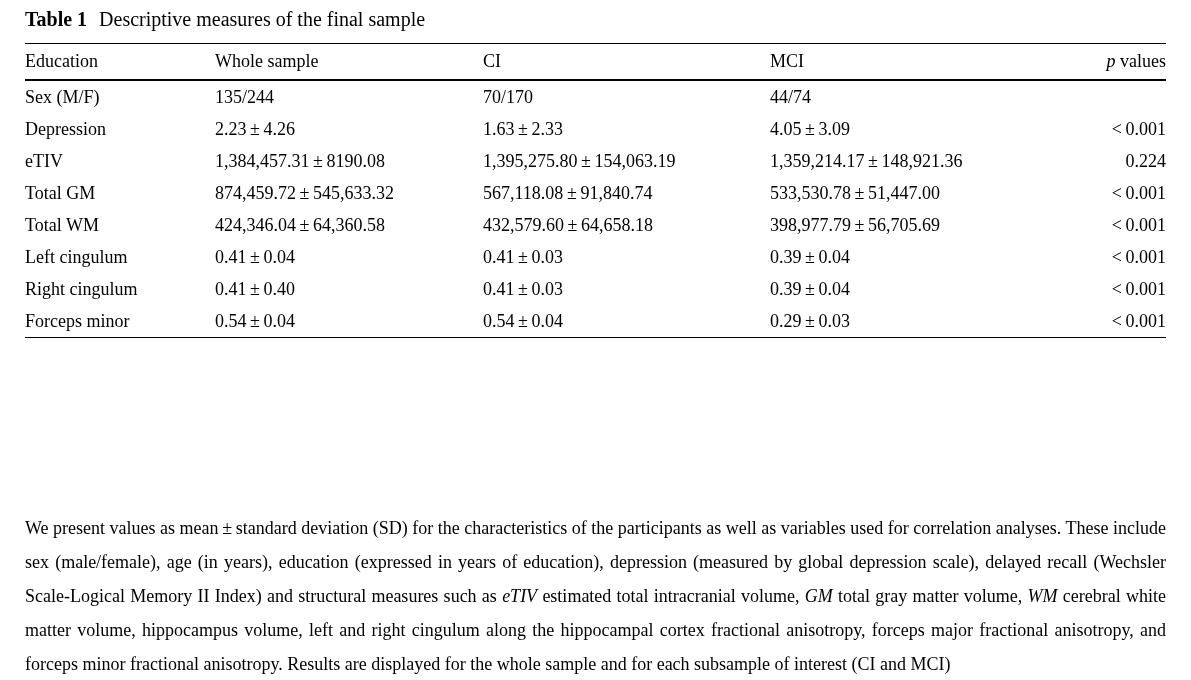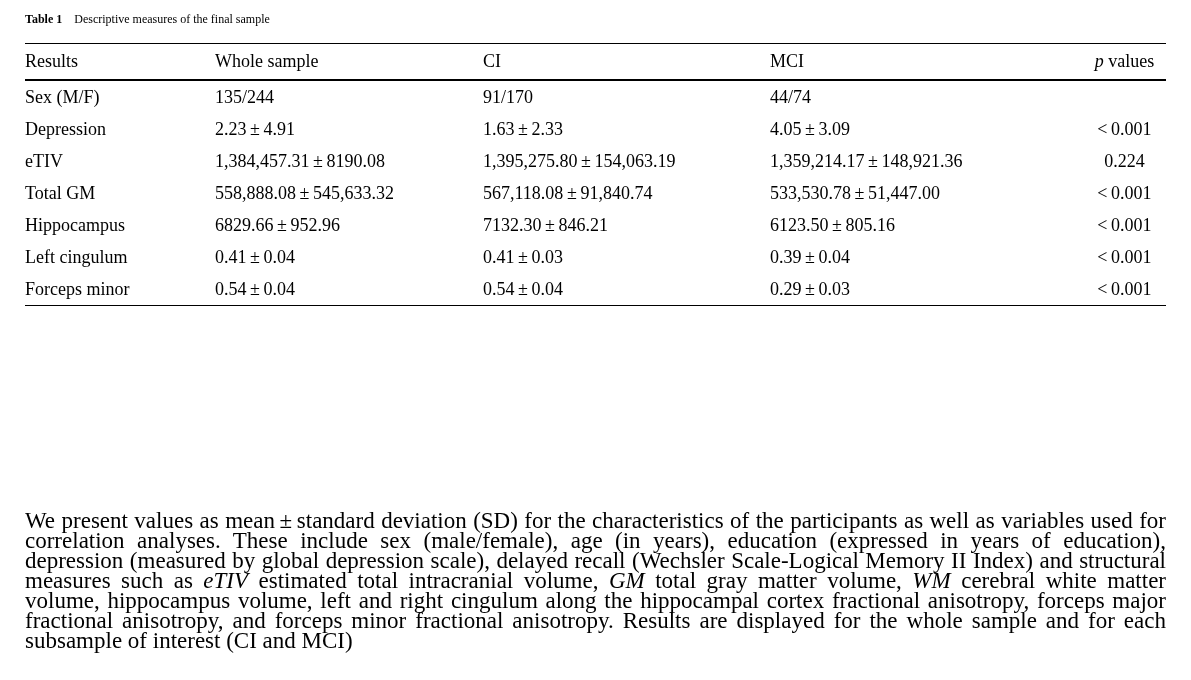--- a/index.html
+++ b/index.html
@@ -9,21 +9,21 @@
     height: 680px;
     background: #ffffff;
     color: #000000;
     font-family: "Liberation Serif", serif;
     overflow: hidden;
   }
   .title {
     position: absolute;
     left: 25px;
     top: 7px;
-    font-size: 12px;
+    font-size: 20px;
     line-height: 24px;
     white-space: nowrap;
   }
   .title .label { font-weight: bold; }
   .title .caption-text { margin-left: 12px; }
   table.data {
     position: absolute;
     left: 25px;
     top: 43px;
     width: 1141px;
@@ -41,28 +41,28 @@
     line-height: 22px;
     white-space: nowrap;
   }
   table.data td {
     padding: 5px 0;
     line-height: 22px;
     white-space: nowrap;
     overflow: hidden;
   }
   table.data th:last-child,
-  table.data td:last-child { text-align: center; }
+  table.data td:last-child { text-align: right; }
   .footnote {
     position: absolute;
     left: 25px;
     top: 511px;
     width: 1141px;
-    font-size: 23px;
-    line-height: 20px;
+    font-size: 18px;
+    line-height: 34px;
     text-align: justify;
   }
   .footnote i, .title i, table.data i { font-style: italic; }
 </style>
 </head>
 <body>
 
 <div class="page">
 
   <div class="title">
@@ -72,66 +72,73 @@
   <table class="data">
     <colgroup>
       <col style="width:190px">
       <col style="width:268px">
       <col style="width:287px">
       <col style="width:313px">
       <col style="width:83px">
     </colgroup>
     <thead>
       <tr>
-        <th>Results</th>
+        <th>Education</th>
         <th>Whole sample</th>
         <th>CI</th>
         <th>MCI</th>
         <th><i>p</i><span> values</span></th>
       </tr>
     </thead>
     <tbody>
         <tr>
           <td>Sex (M/F)</td>
           <td>135/244</td>
-          <td>91/170</td>
+          <td>70/170</td>
           <td>44/74</td>
           <td></td>
         </tr>
         <tr>
           <td>Depression</td>
-          <td>2.23 ± 4.91</td>
+          <td>2.23 ± 4.26</td>
           <td>1.63 ± 2.33</td>
           <td>4.05 ± 3.09</td>
           <td>&lt; 0.001</td>
         </tr>
         <tr>
           <td>eTIV</td>
           <td>1,384,457.31 ± 8190.08</td>
           <td>1,395,275.80 ± 154,063.19</td>
           <td>1,359,214.17 ± 148,921.36</td>
           <td>0.224</td>
         </tr>
         <tr>
           <td>Total GM</td>
-          <td>558,888.08 ± 545,633.32</td>
+          <td>874,459.72 ± 545,633.32</td>
           <td>567,118.08 ± 91,840.74</td>
           <td>533,530.78 ± 51,447.00</td>
           <td>&lt; 0.001</td>
         </tr>
         <tr>
-          <td>Hippocampus</td>
-          <td>6829.66 ± 952.96</td>
-          <td>7132.30 ± 846.21</td>
-          <td>6123.50 ± 805.16</td>
+          <td>Total WM</td>
+          <td>424,346.04 ± 64,360.58</td>
+          <td>432,579.60 ± 64,658.18</td>
+          <td>398,977.79 ± 56,705.69</td>
           <td>&lt; 0.001</td>
         </tr>
         <tr>
           <td>Left cingulum</td>
           <td>0.41 ± 0.04</td>
+          <td>0.41 ± 0.03</td>
+          <td>0.39 ± 0.04</td>
+          <td>&lt; 0.001</td>
+        </tr>
+        <tr>
+          <td>Right cingulum</td>
+          <td>0.41 ± 0.40</td>
           <td>0.41 ± 0.03</td>
           <td>0.39 ± 0.04</td>
           <td>&lt; 0.001</td>
         </tr>
         <tr>
           <td>Forceps minor</td>
           <td>0.54 ± 0.04</td>
           <td>0.54 ± 0.04</td>
           <td>0.29 ± 0.03</td>
           <td>&lt; 0.001</td>

